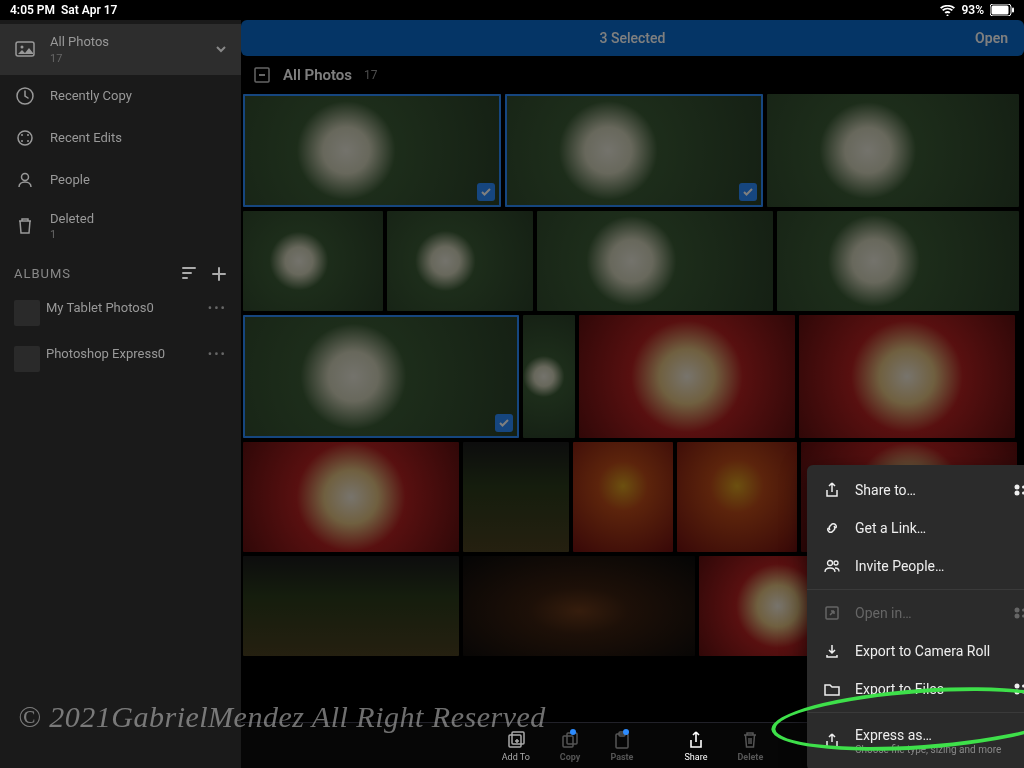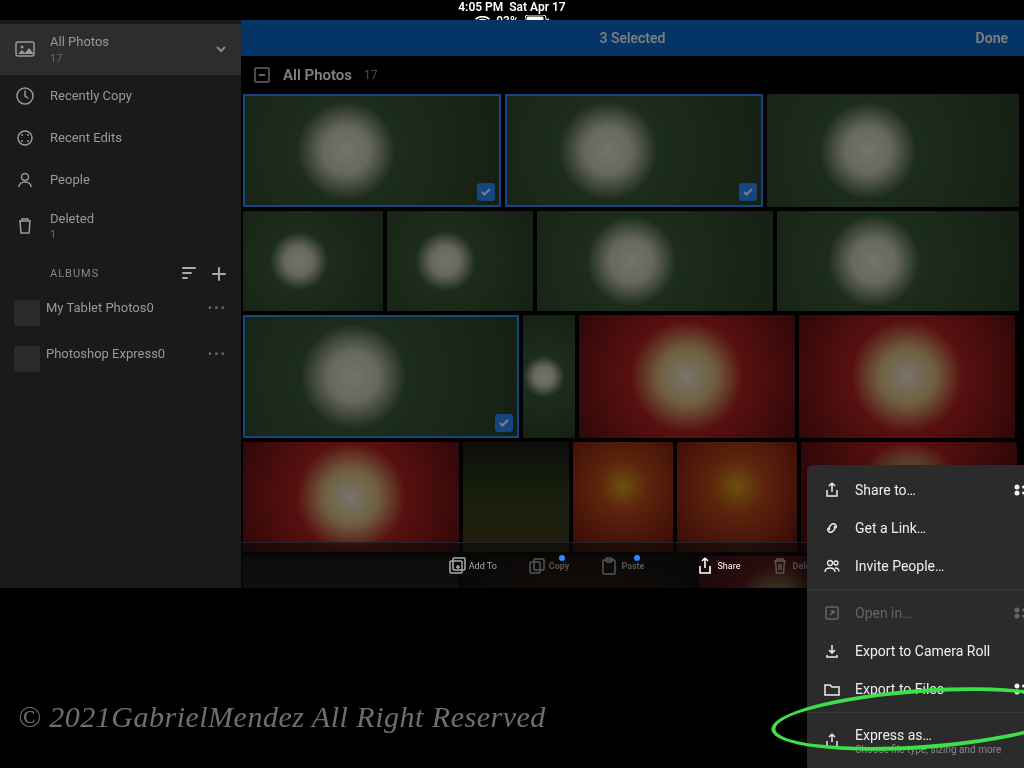--- a/index.html
+++ b/index.html
@@ -1,42 +1,42 @@
 <!DOCTYPE html>
 <html><head>
 <meta charset="utf-8">
 <style>
 * { margin:0; padding:0; box-sizing:border-box; font-family:-apple-system,BlinkMacSystemFont,"Segoe UI",Roboto,sans-serif; -webkit-font-smoothing:antialiased; }
 html,body { width:1024px; height:768px; background:#000; color:#ddd; overflow:hidden; position:relative; }
 
 
-.statusbar { height:20px; display:flex; align-items:center; justify-content:space-between; padding:0 10px; font-size:12px; font-weight:600; color:#fff;flex-direction:column; }
+.statusbar { height:20px; display:flex; align-items:center; justify-content:space-between; padding:0 10px; font-size:12px; font-weight:600; color:#fff; }
 .statusbar .left { display:flex; gap:6px; }
 .statusbar .right { display:flex; align-items:center; gap:6px; }
 
 
-.app { display:flex; height:568px; position:relative; }
+.app { display:flex; height:748px; position:relative; }
 .sidebar { width:241px; background:#1a1a1a; padding-top:4px; }
 .main { flex:1; display:flex; flex-direction:column; position:relative; }
 
 
 .side-item { display:flex; align-items:center; gap:14px; padding:10px 14px; cursor:pointer; color:#999; }
 .side-item.active { background:#2d2d2d; }
 .side-item .icon { width:22px; height:22px; display:flex; align-items:center; justify-content:center; color:#888; }
 .side-item .txt { display:flex; flex-direction:column; font-size:13px; line-height:1.2; }
 .side-item .sub { font-size:11px; color:#666; margin-top:2px; }
 .side-item .chev { margin-left:auto; color:#777; }
-.side-header { display:flex; align-items:center; padding:14px 14px 8px; font-size:11px; letter-spacing:1px; color:#888;margin-left:36px; }
+.side-header { display:flex; align-items:center; padding:14px 14px 8px; font-size:13px; letter-spacing:1px; color:#888; }
 .side-header .right-icons { margin-left:auto; display:flex; gap:14px; color:#aaa; }
 .album-item { display:flex; align-items:flex-start; gap:6px; padding:10px 14px; color:#999; font-size:13px; }
 .album-item .thumb { width:26px; height:26px; background:#2a2a2a; border-radius:2px; }
 .album-item .more { margin-left:auto; color:#666; letter-spacing:2px; }
 
 
-.selbar { height:36px; background:#0a6bcc; display:flex; align-items:center; justify-content:center; position:relative; font-size:14px; font-weight:500; color:#fff; }
+.selbar { height:36px; background:#0a6bcc; display:flex; align-items:center; justify-content:center; position:relative; font-size:14px; font-weight:500; color:#fff;border-radius:6px; }
 .selbar .done { position:absolute; right:16px; font-weight:600; cursor:pointer; }
 
 
 .gridhead { display:flex; align-items:center; gap:12px; padding:10px 12px; color:#fff; }
 .gridhead .title { font-size:15px; font-weight:600; }
 .gridhead .count { font-size:12px; color:#999; }
 .gridhead .view-icon { width:18px; height:18px; display:flex; align-items:center; justify-content:center; }
 
 
 .grid { flex:1; padding:0 2px; display:flex; flex-wrap:wrap; gap:4px; align-content:flex-start; overflow:hidden; }
@@ -55,21 +55,21 @@
 .pop-item { display:flex; align-items:center; gap:14px; padding:10px 16px; font-size:14px; color:#eee; cursor:pointer; position:relative; }
 .pop-item.disabled { color:#666; }
 .pop-item .pi-icon { width:18px; height:18px; display:flex; align-items:center; justify-content:center; }
 .pop-item .pi-ind { position:absolute; right:14px; top:50%; transform:translateY(-50%); width:20px; height:12px; }
 .pop-item .pi-ind svg { width:20px; height:12px; }
 .pop-item .subtext { font-size:10px; color:#888; margin-top:1px; display:block; }
 .pop-hr { height:1px; background:#3a3a3a; margin:4px 0; }
 
 
 .toolbar { position:absolute; left:0; right:0; bottom:0; height:46px; background:rgba(10,10,10,.6); display:flex; align-items:center; justify-content:center; gap:30px; z-index:10; border-top:1px solid rgba(40,40,50,.8); }
-.tbtn { display:flex; flex-direction:row; align-items:center; gap:2px; color:#aaa; font-size:9px; cursor:pointer; position:relative; }
+.tbtn { display:flex; flex-direction:column; align-items:center; gap:2px; color:#aaa; font-size:9px; cursor:pointer; position:relative; }
 .tbtn.active { color:#fff;margin-left:21px; }
 .tbtn.dim { color:#555;font-weight:bold; }
 .tbtn .ticon { width:20px; height:20px; display:flex; align-items:center; justify-content:center; }
 .tbtn .dot { position:absolute; top:-1px; right:4px; width:6px; height:6px; border-radius:50%; background:#2d8cff; }
 
 
 .anno { position:absolute; left:530px; top:669px; width:302px; height:60px; border:4px solid #3ee04a; border-radius:50%/50%; transform:rotate(-4deg); z-index:30; pointer-events:none; }
 
 
 .wm { position:absolute; left:18px; bottom:34px; font-family:"Brush Script MT","Snell Roundhand",cursive; font-style:italic; font-size:30px; color:rgba(200,200,200,.55); z-index:25; pointer-events:none; letter-spacing:.5px; }
@@ -199,21 +199,21 @@
           <span class="thumb"></span>
           <span class="txt"><span>Photoshop Express</span><span class="sub">0</span></span>
           <span class="more">•••</span>
         </div>
       </div>
   </div>
 
   <div class="main">
     <div class="selbar">
       <span>3 Selected</span>
-      <span class="done">Done</span>
+      <span class="done">Open</span>
     </div>
     <div class="gridhead">
       <span class="view-icon">
         <svg width="16" height="16" viewBox="0 0 16 16">
             <rect x="1" y="1" width="14" height="14" rx="1" fill="none" stroke="#ccc" stroke-width="1.5"></rect>
             <path d="M5 8h6" stroke="#ccc" stroke-width="2"></path>
           </svg>
       </span>
       <span class="title">All Photos</span>
       <span class="count">17</span>

